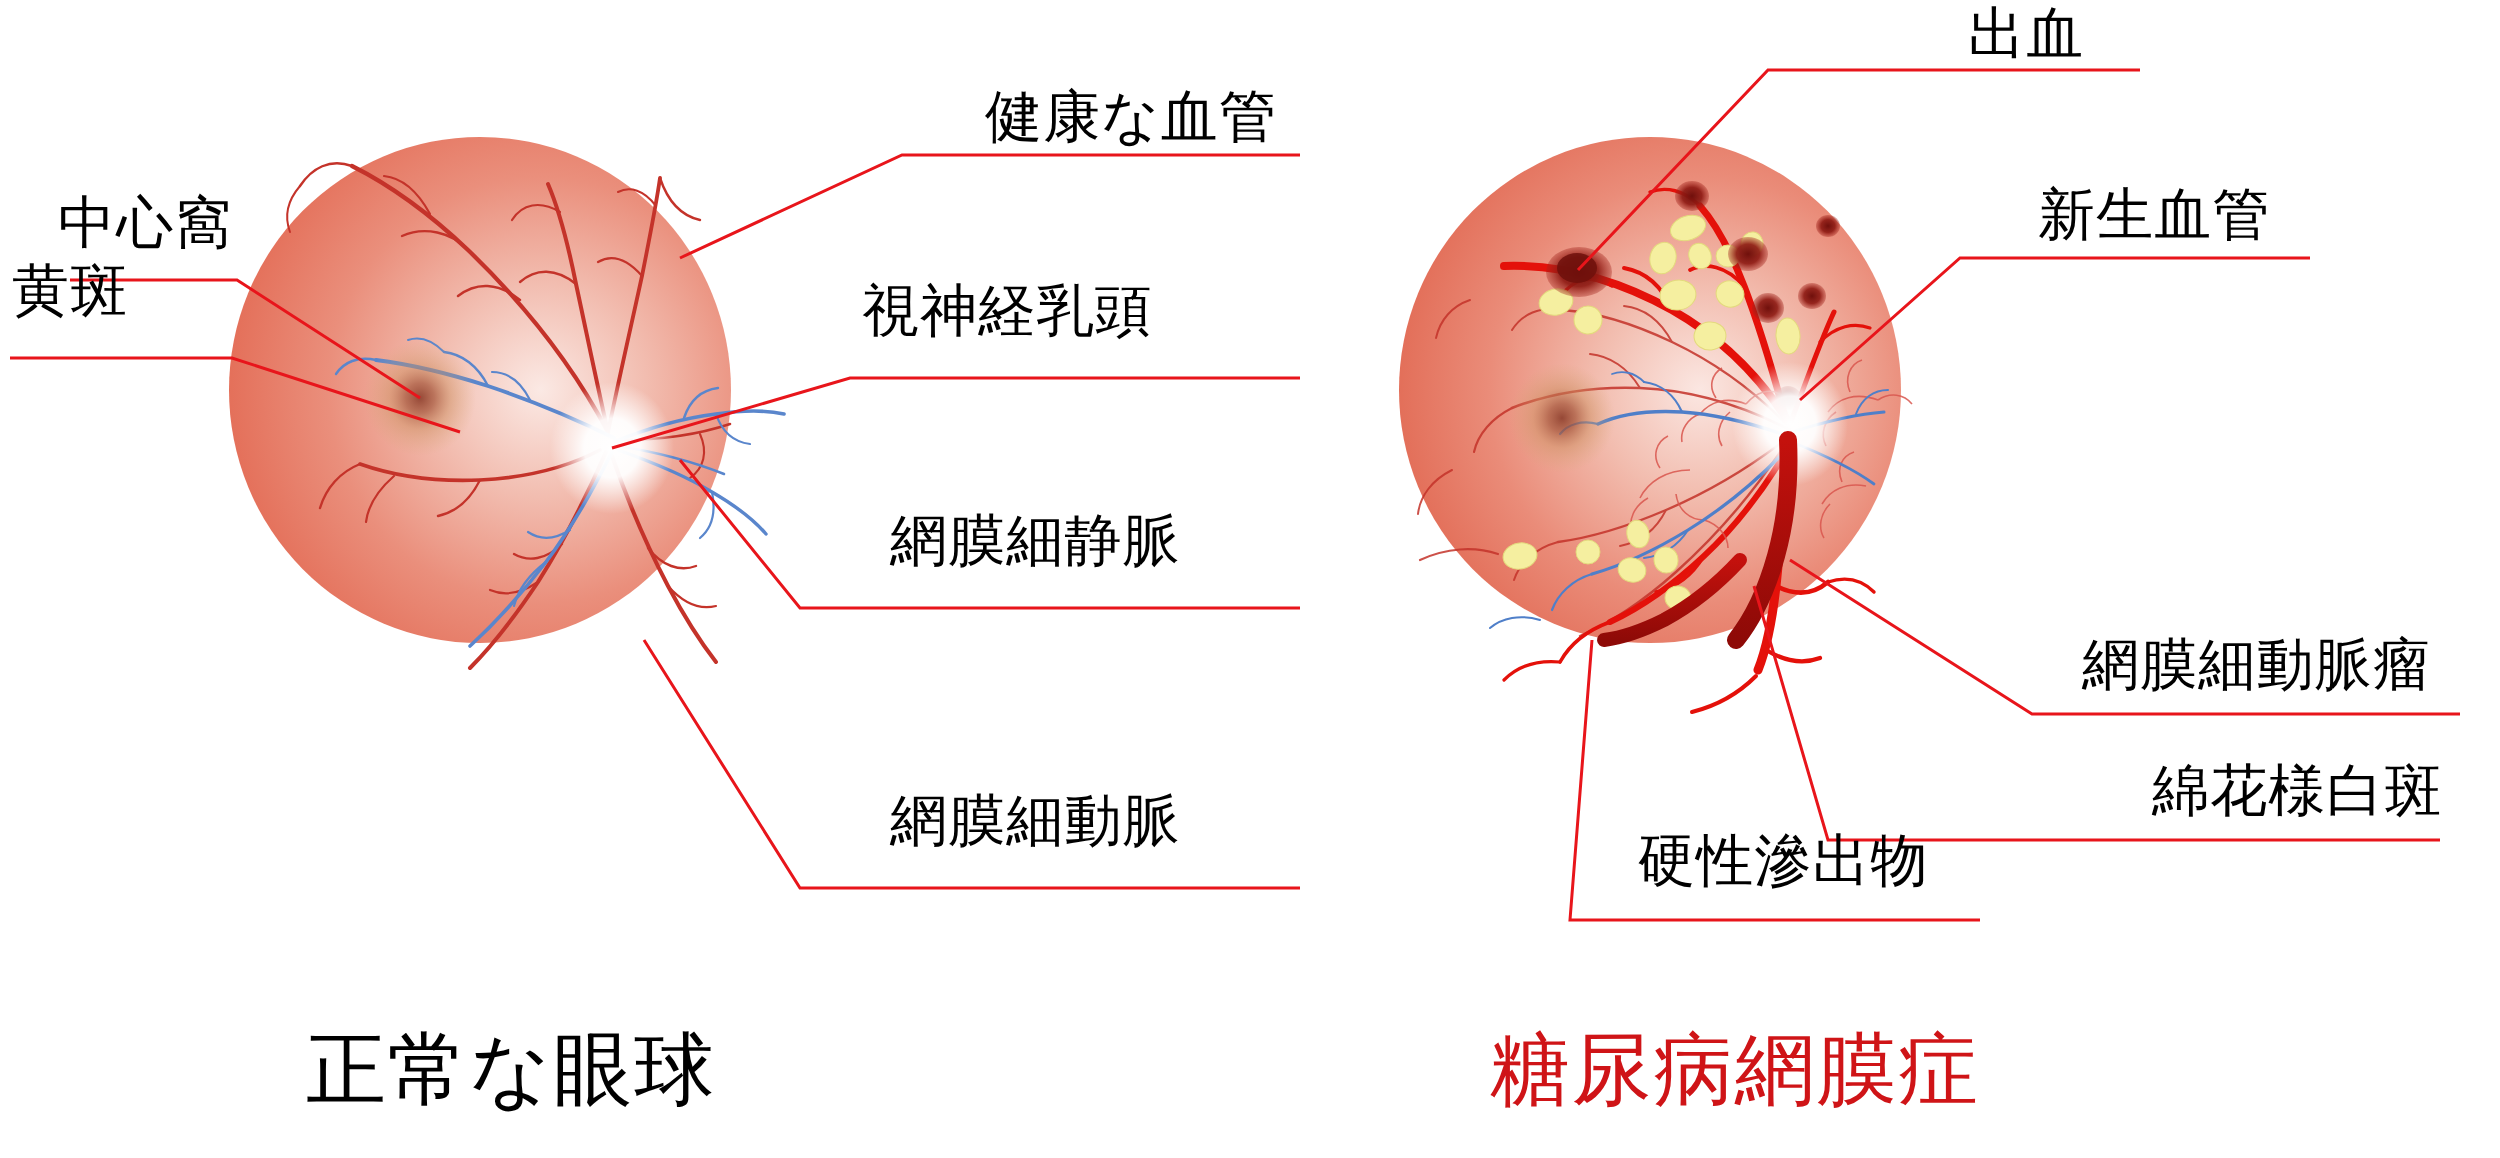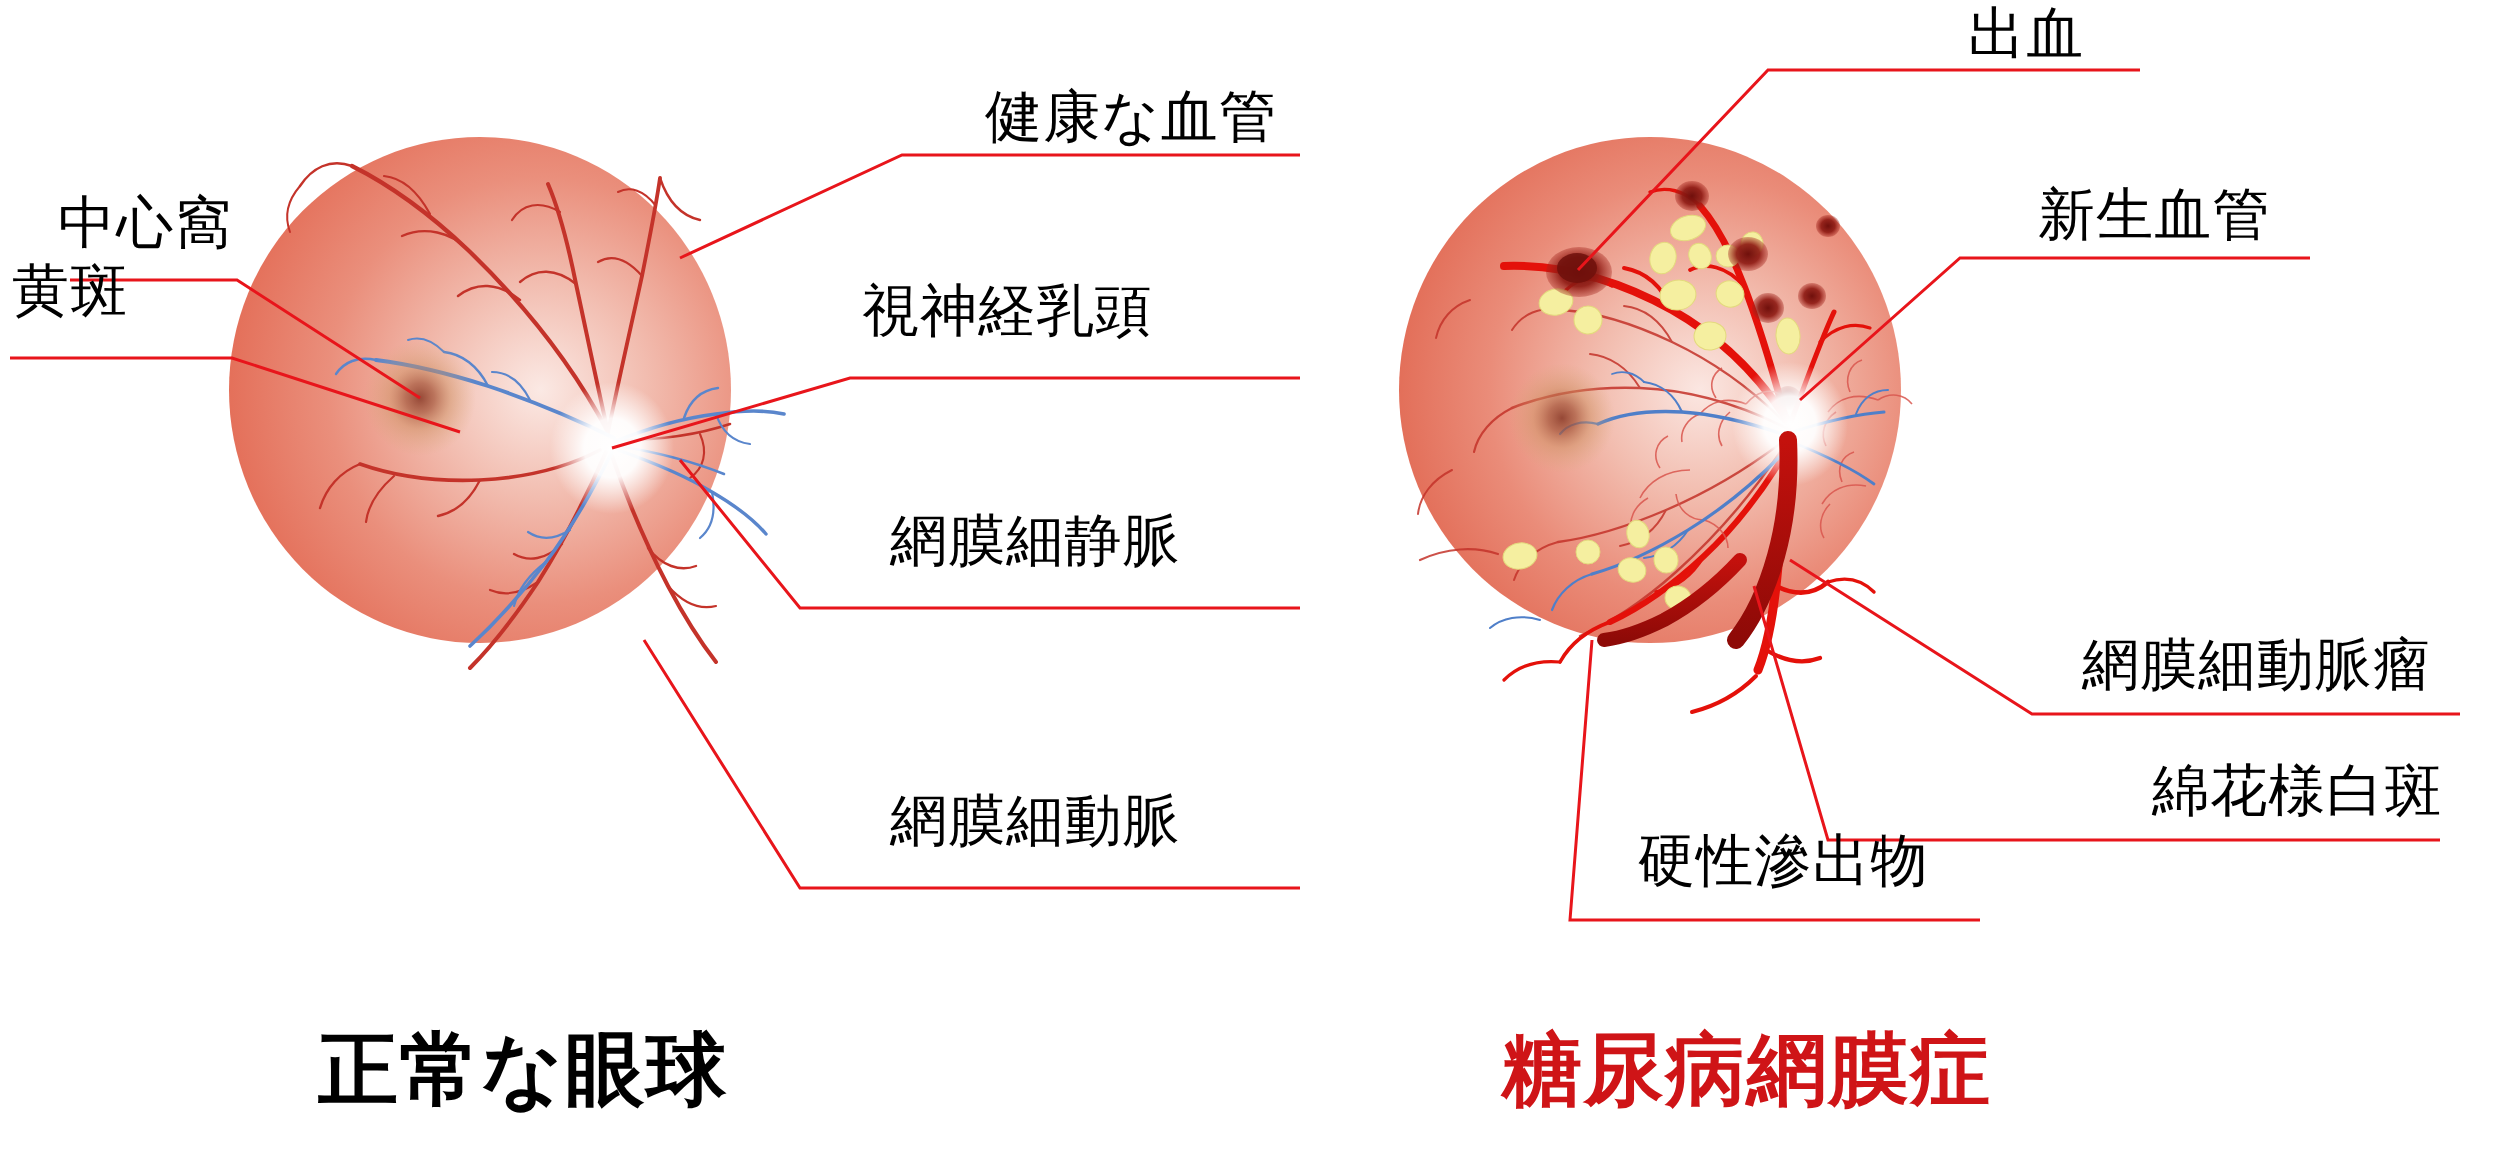--- a/index.html
+++ b/index.html
@@ -11,21 +11,21 @@
   #stage{position:absolute;left:0;top:0;width:2500px;height:1158px;}
   svg.layer{position:absolute;left:0;top:0;width:2500px;height:1158px;}
   .lbl{
     position:absolute;white-space:nowrap;color:#000000;
     font-family:"Liberation Serif","DejaVu Serif",serif;
     font-size:57px;line-height:1;letter-spacing:0.02em;
   }
   .caption{
     position:absolute;white-space:nowrap;
     font-family:"Liberation Serif","DejaVu Serif",serif;
-    font-weight:bold;font-size:80px;line-height:1;letter-spacing:0.02em;margin-left:12px;
+    font-weight:normal;font-size:80px;line-height:1;letter-spacing:0.02em;
   }
   .cap-normal{color:#000000;}
   .cap-dr{color:#cf1417;}
 </style>
 </head>
 <body>
 
 <div id="stage">
 
   <svg class="layer" viewBox="0 0 2500 1158">

